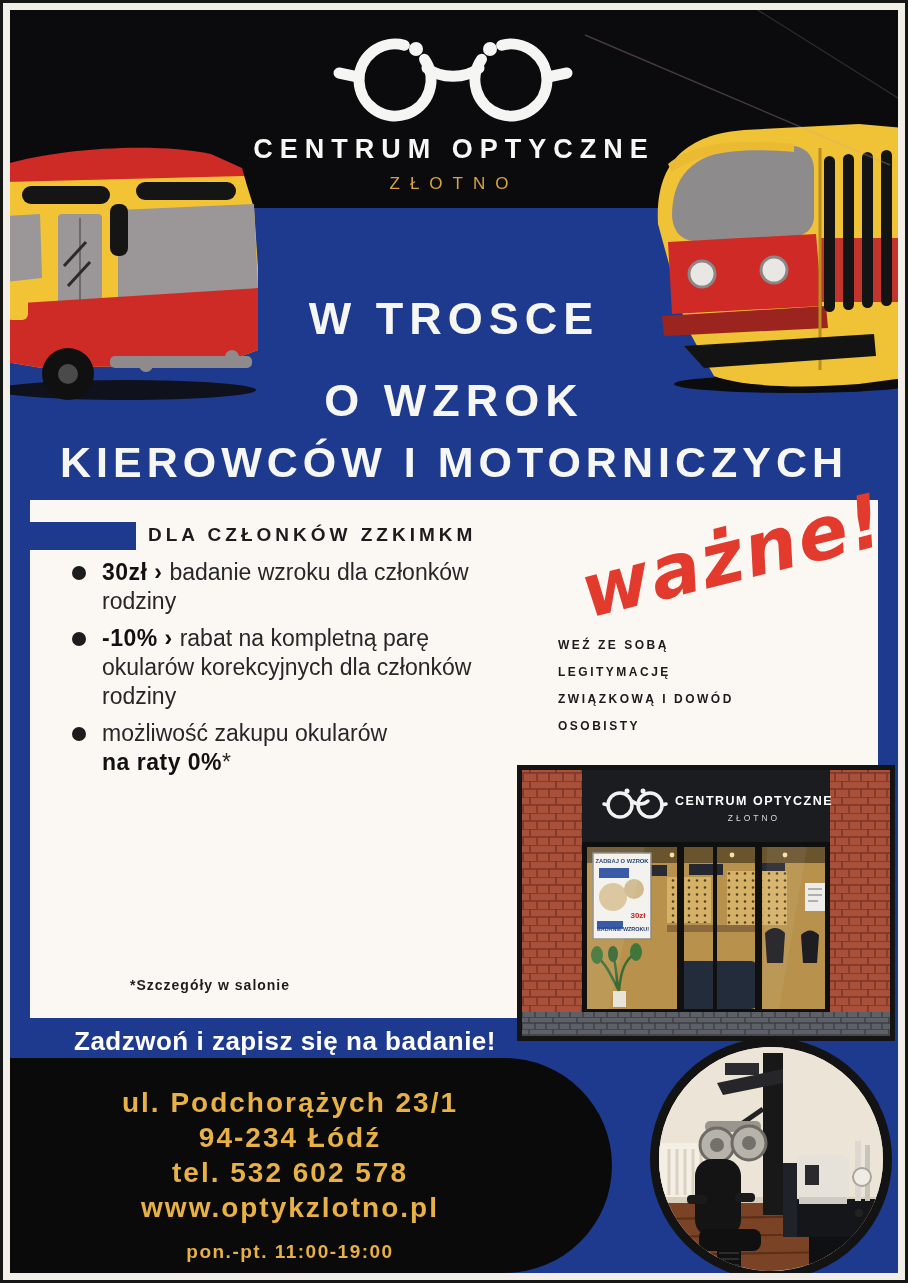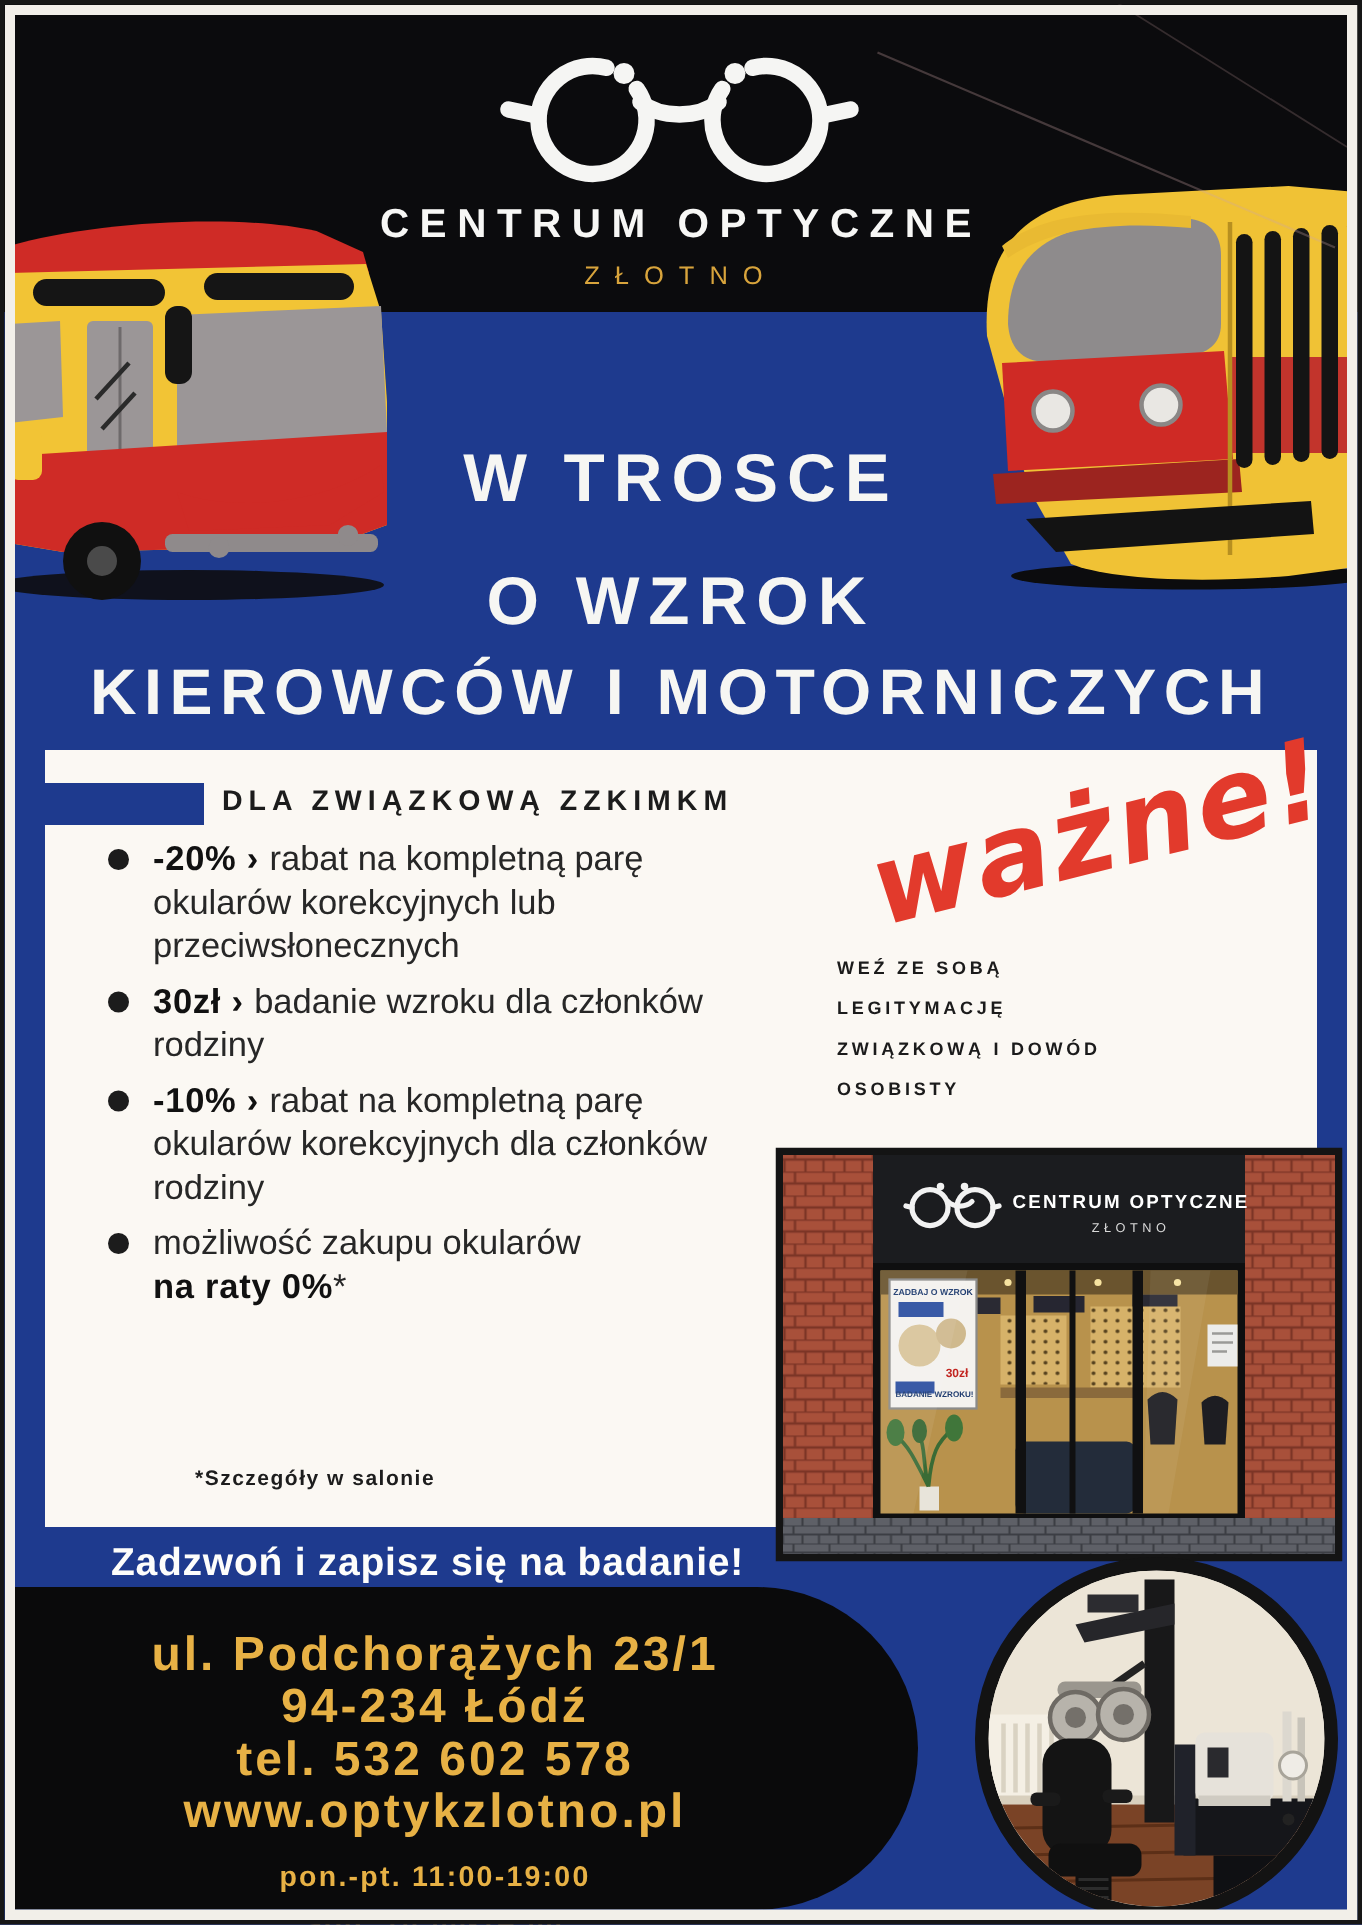--- a/index.html
+++ b/index.html
@@ -54,21 +54,21 @@
 
   
   .cta{position:absolute;left:74px;top:1026px;z-index:12;color:#fdfdfb;font-size:26px;
        font-weight:700;letter-spacing:.5px;}
 
   
   .blob{position:absolute;left:6px;top:1058px;width:606px;height:215px;background:#0a0a0b;
         border-radius:0 120px 120px 0;z-index:11;}
   .contact{position:absolute;left:60px;top:1085px;width:460px;text-align:center;z-index:12;
            color:#e7b145;font-weight:700;}
-  .contact .big{font-size:32px;letter-spacing:2px;line-height:35px;}
+  .contact .big{font-size:28px;letter-spacing:2px;line-height:35px;}
   .contact .hours{margin-top:12px;font-size:19px;letter-spacing:1.5px;line-height:30px;}
 
   
   .circle-photo{position:absolute;left:650px;top:1038px;width:242px;height:242px;z-index:21;
       border:9px solid #131313;border-radius:50%;overflow:hidden;background:#ece5d7;}
 </style>
 </head>
 <body>
 
 <div class="poster">
@@ -142,26 +142,22 @@
   </svg>
 
   <div class="headline">
     <div class="l1">W TROSCE</div>
     <div class="l2">O WZROK</div>
     <div class="l3">KIEROWCÓW I MOTORNICZYCH</div>
   </div>
 
   <div class="card">
     <div class="offer-tab"></div>
-    <div class="offer-header">DLA ZWIĄZKOWĄ ZZKIMKM</div>
+    <div class="offer-header">DLA CZŁONKÓW ZZKIMKM</div>
     <ul class="offer-list">
-        <li>
-          <span class="dot"></span>
-          <div class="btxt"><b>-20% › </b>rabat na kompletną parę okularów korekcyjnych lub przeciwsłonecznych</div>
-        </li>
         <li>
           <span class="dot"></span>
           <div class="btxt"><b>30zł › </b>badanie wzroku dla członków rodziny</div>
         </li>
         <li>
           <span class="dot"></span>
           <div class="btxt"><b>-10% › </b>rabat na kompletną parę okularów korekcyjnych dla członków rodziny</div>
         </li>
         <li>
           <span class="dot"></span>

